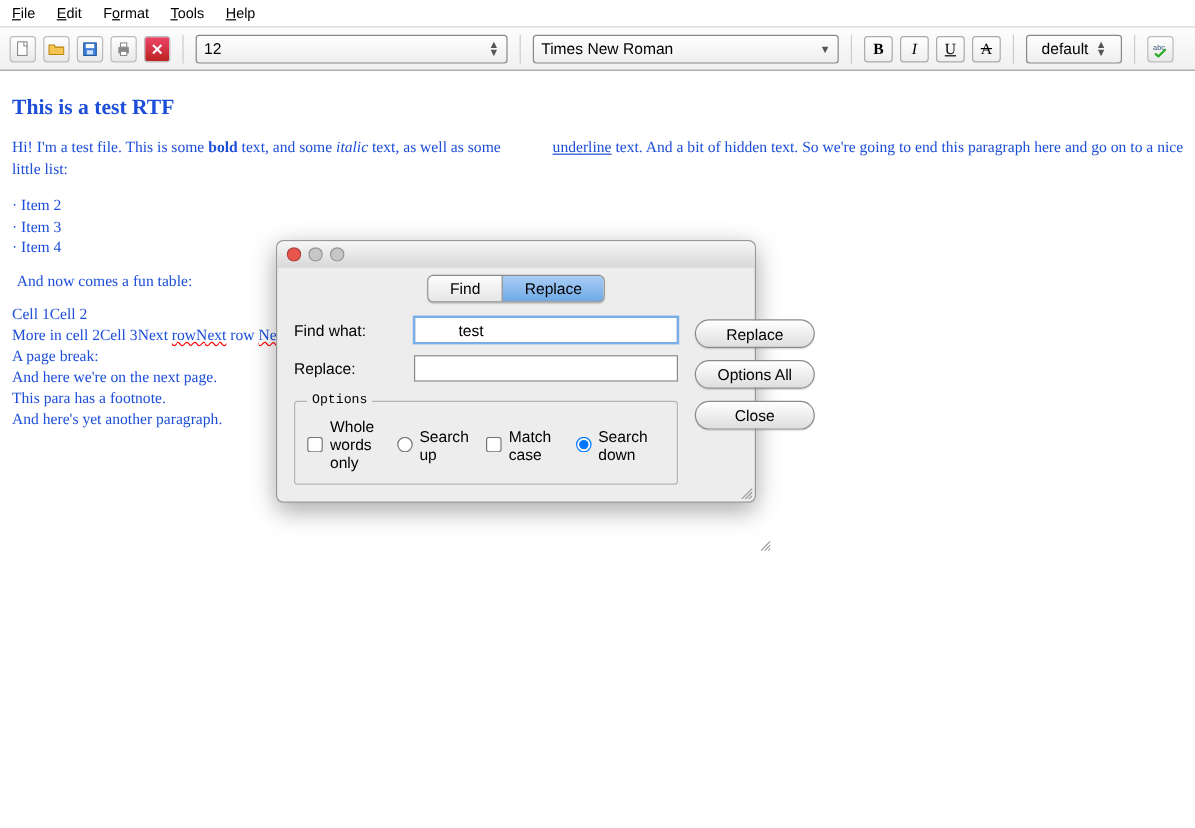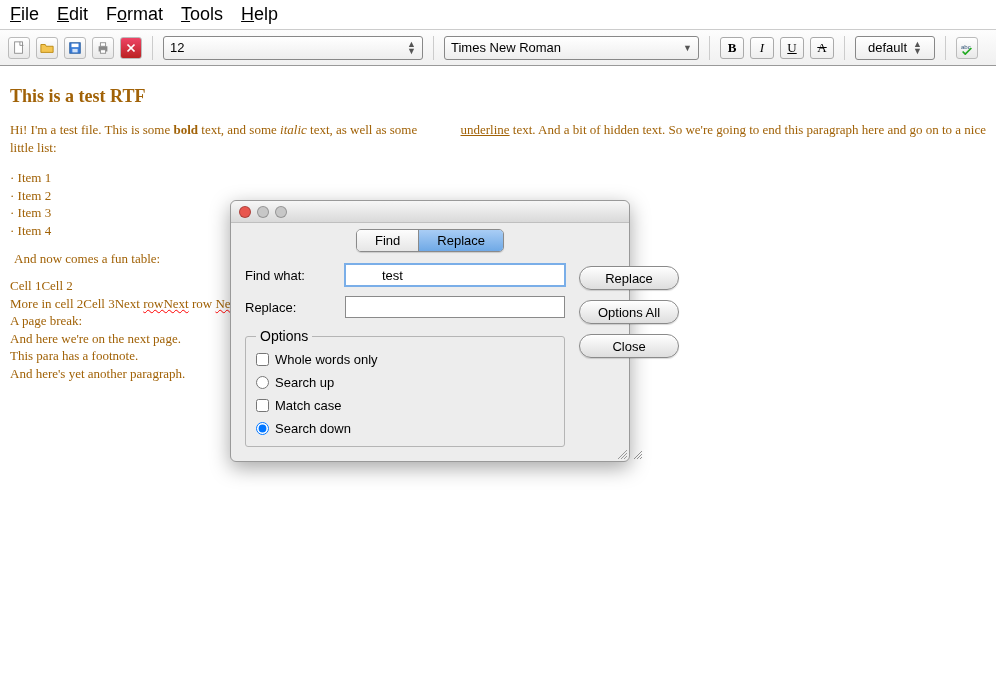--- a/index.html
+++ b/index.html
@@ -11,21 +11,21 @@
     width: 996px;
     height: 690px;
     position: relative;
     overflow: hidden;
   }
   .menubar {
     display: flex;
     gap: 18px;
     padding: 4px 10px;
     border-bottom: 1px solid #ccc;
-    font-size: 18px;
+    font-size: 12px;
   }
   .menubar span { cursor: default; }
   .u { text-decoration: underline; }
   .toolbar {
     display: flex;
     align-items: center;
     gap: 6px;
     padding: 4px 8px;
     border-bottom: 1px solid #999;
     background: linear-gradient(#fdfdfd,#f0f0f0);
@@ -61,21 +61,21 @@
     border:1px solid #aaa; border-radius:3px;
     background:linear-gradient(#fff,#eee);
     display:flex; align-items:center; justify-content:center;
     font-family:"Times New Roman",serif;
     font-size:13px;
   }
   .doc {
     padding: 18px 10px;
     font-family: "Times New Roman", serif;
     font-size: 13px;
-    color:#a16207;
+    color:#1d4ed8;
     line-height:1.35;
   }
   .doc h1 {
     font-size: 18px; margin:0 0 4px 0; font-weight:bold;
   }
   .doc ul { list-style:none; padding:0; margin:10px 0; }
   .doc ul li::before { content:"· "; }
   .spellerr { text-decoration: underline wavy red; text-decoration-thickness:1px; }
   .resize-grip {
     position:absolute;
@@ -142,24 +142,24 @@
     outline:2px solid #7aaee8;
     outline-offset:-1px;
     padding-left:36px;
   }
   fieldset {
     border:1px solid #b5b5b5;
     border-radius:3px;
     padding:8px 10px 10px 10px;
     margin:0;
   }
-  legend { font-size:14px; padding:0 4px; }
+  legend { font-size:11px; padding:0 4px;font-family:Liberation Mono, monospace; }
   .optgrid {
     display:grid;
-    grid-template-columns: 1fr;
+    grid-template-columns: 1fr 1fr 1fr 1fr;
     row-gap:8px;
     font-size:13px;
   }
   .optgrid label { display:flex; align-items:center; gap:6px; }
   .btncol { display:flex; flex-direction:column; gap:10px; padding-top:2px; }
   .aquabtn {
     width:100px; height:24px;
     border:1px solid #8a8a8a;
     border-radius:12px;
     background:linear-gradient(#ffffff,#dedede);
@@ -259,21 +259,20 @@
       </svg>
   </div>
 </div>
 
 <div class="doc">
   <h1>This is a test RTF</h1>
   <p>
     <span>Hi! I'm a test file. This is some </span><b>bold</b><span> text, and some </span><i>italic</i><span> text, as well as some </span><span style="text-decoration:underline;margin-left:40px;">underline</span><span> text. And a bit of hidden text. So we're going to end this paragraph here and go on to a nice little list:</span>
   </p>
   <ul>
-    <li>Item 1</li>
     <li>Item 2</li>
     <li>Item 3</li>
     <li>Item 4</li>
   </ul>
   <p style="margin:10px 4px;">And now comes a fun table:</p>
   <div>Cell 1Cell 2</div>
   <div>
     <span>More in cell 2Cell 3Next </span><span class="spellerr">rowNext</span><span> row </span><span class="spellerr">Next</span><span> r</span>
   </div>
   <div>A page break:</div>

